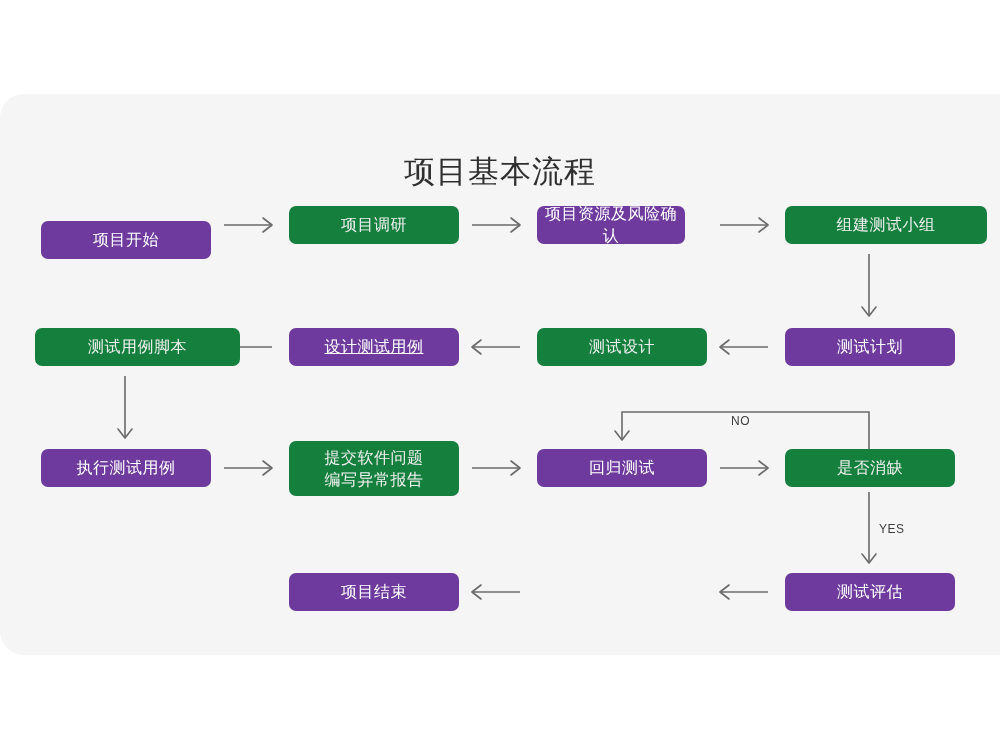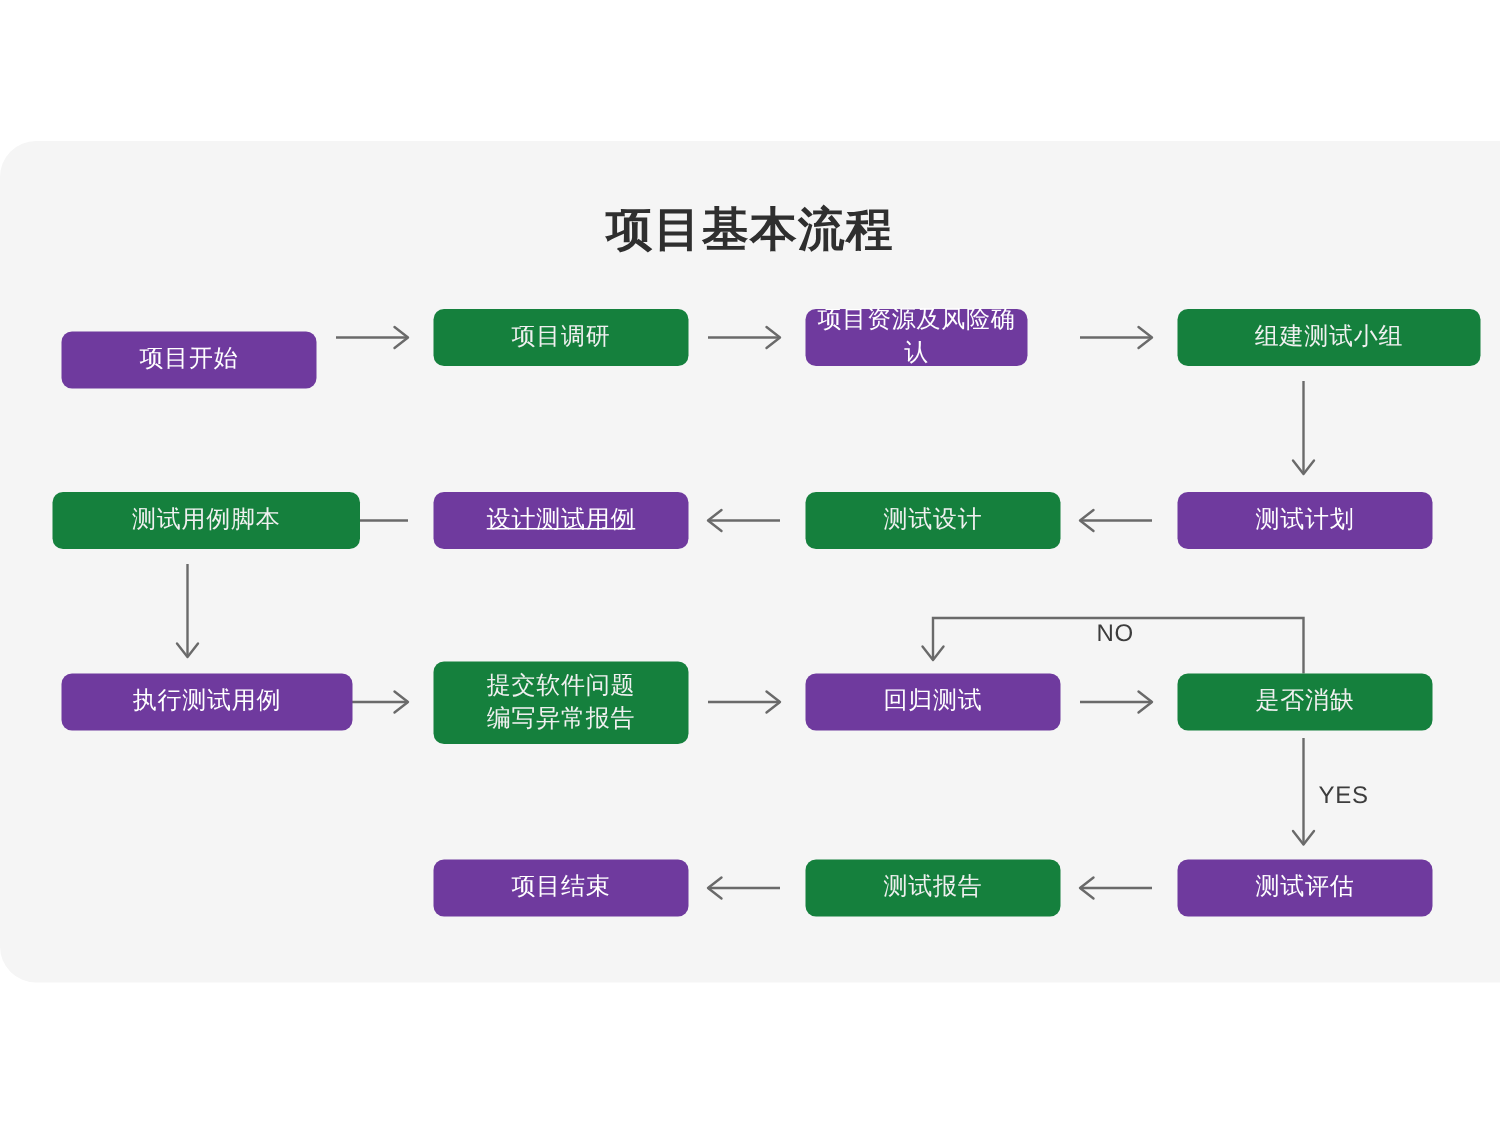--- a/index.html
+++ b/index.html
@@ -25,28 +25,28 @@
     left: 0px;
     top: 94px;
     width: 1022px;
     height: 561px;
     background: #f5f5f5;
     border-radius: 24px;
   }
   #title {
     position: absolute;
     left: 0px;
-    top: 132px;
+    top: 151px;
     width: 1000px;
     text-align: center;
     font-size: 31px;
     line-height: 42px;
     color: #2f2f2f;
     letter-spacing: 1px;
-    font-weight: 700;
+    font-weight: 400;
   }
   
   .node {
     position: absolute;
     box-sizing: border-box;
     border-radius: 7px;
     display: flex;
     align-items: center;
     justify-content: center;
     text-align: center;
@@ -80,21 +80,21 @@
   }
   .head {
     stroke: #6a6a6a;
     stroke-width: 1.6;
     fill: none;
     stroke-linecap: round;
     stroke-linejoin: round;
   }
   .edge-label {
     position: absolute;
-    font-size: 16px;
+    font-size: 12px;
     color: #3d3d3d;
     letter-spacing: 0.5px;
   }
 </style>
 </head>
 <body>
 
 <div id="stage">
 
   <div id="card"></div>
@@ -178,23 +178,22 @@
   <div class="node purple" style="left:41px; top:221px; width:170px; height:38px;">项目开始</div>
   <div class="node gray" style="left:289px; top:206px; width:170px; height:38px;">项目调研</div>
   <div class="node purple" style="left:537px; top:206px; width:148px; height:38px;">项目资源及风险确认</div>
   <div class="node gray" style="left:785px; top:206px; width:202px; height:38px;">组建测试小组</div>
 
   <div class="node gray" style="left:35px; top:328px; width:205px; height:38px;">测试用例脚本</div>
   <div class="node purple" style="left:289px; top:328px; width:170px; height:38px;text-decoration:underline;">设计测试用例</div>
   <div class="node gray" style="left:537px; top:328px; width:170px; height:38px;">测试设计</div>
   <div class="node purple" style="left:785px; top:328px; width:170px; height:38px;">测试计划</div>
 
-  <div class="node purple" style="left:41px; top:449px; width:194px; height:38px;">执行测试用例</div>
+  <div class="node purple" style="left:41px; top:449px; width:170px; height:38px;">执行测试用例</div>
   <div class="node gray" style="left:289px; top:441px; width:170px; height:55px;">提交软件问题
 编写异常报告</div>
   <div class="node purple" style="left:537px; top:449px; width:170px; height:38px;">回归测试</div>
   <div class="node gray" style="left:785px; top:449px; width:170px; height:38px;">是否消缺</div>
 
   <div class="node purple" style="left:289px; top:573px; width:170px; height:38px;">项目结束</div>
-  <div class="node gray" style="left:537px; top:573px; width:170px; height:38px;">测试报告</div>
   <div class="node purple" style="left:785px; top:573px; width:170px; height:38px;">测试评估</div>
 
 </div>
 
 </body></html>

